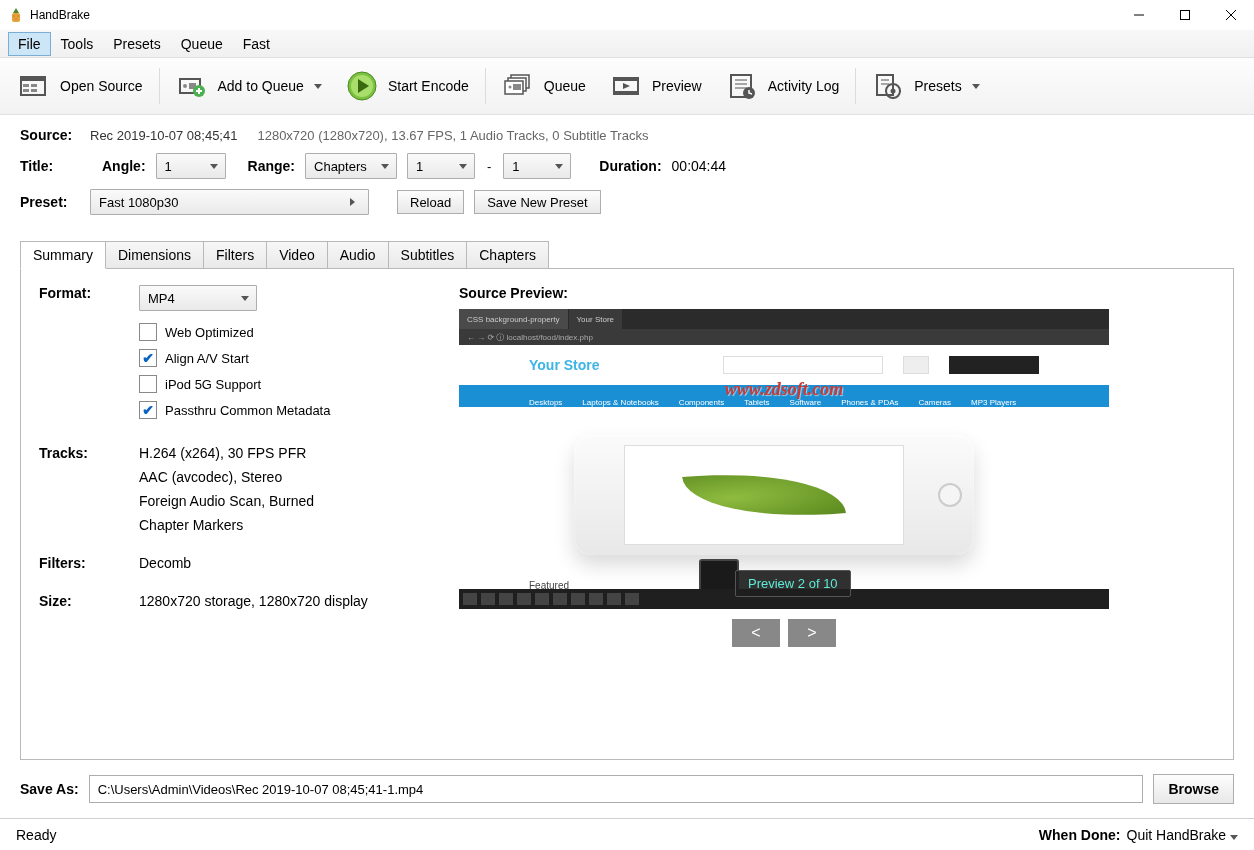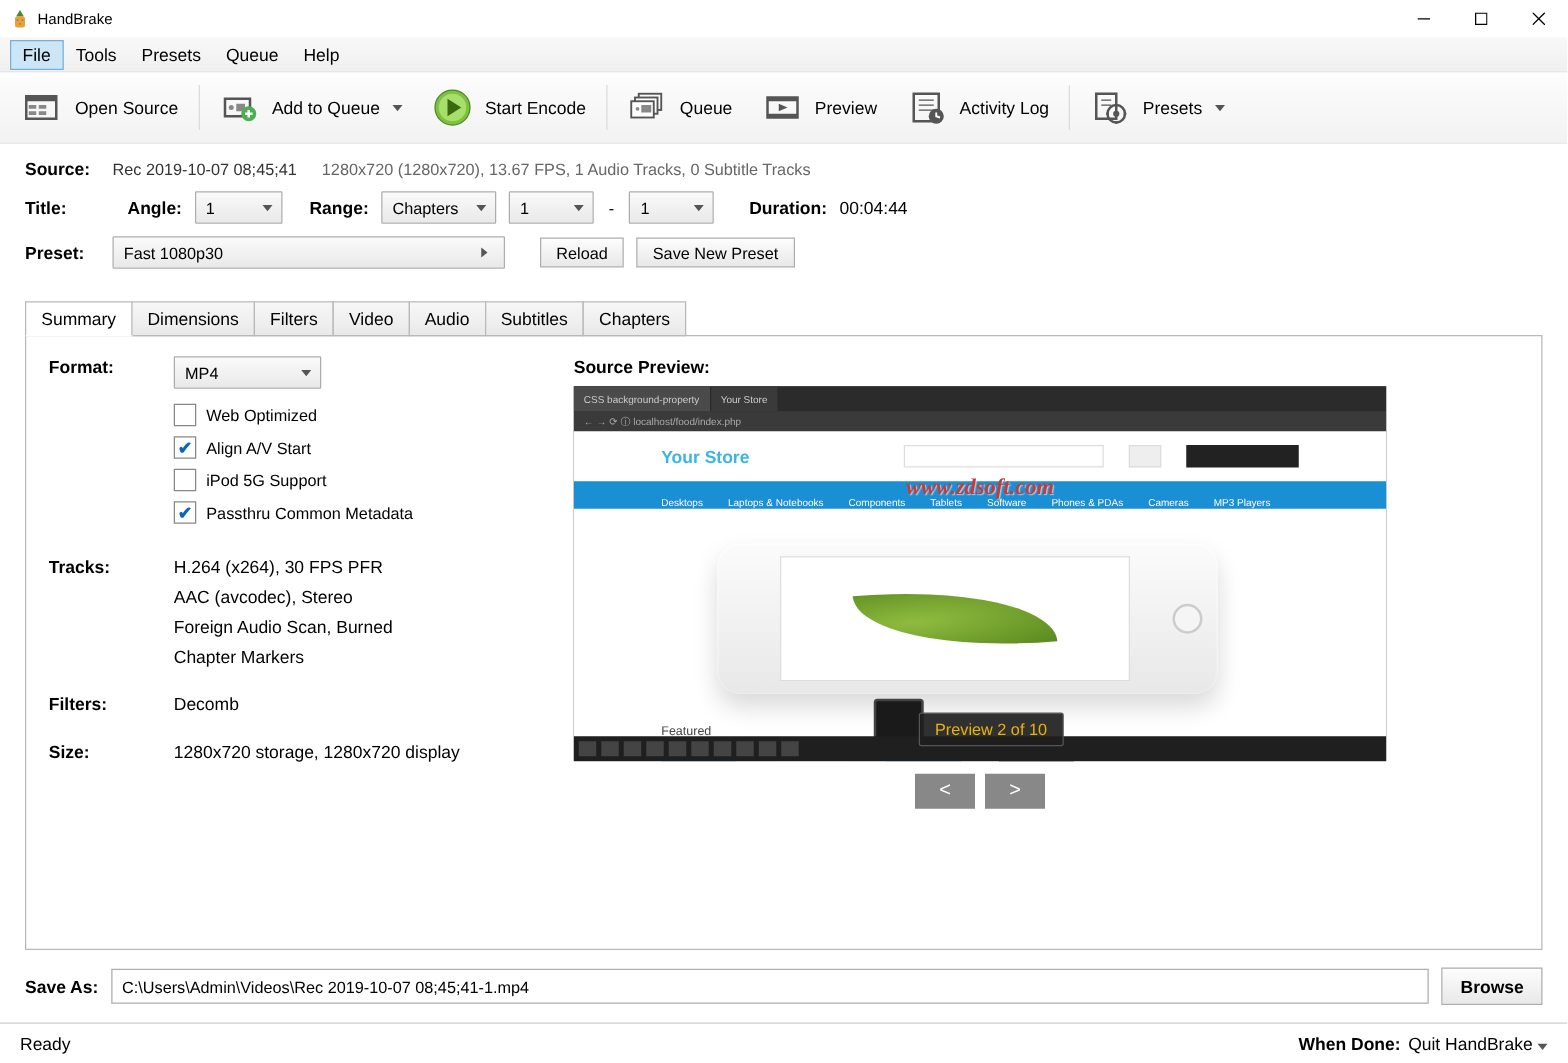--- a/index.html
+++ b/index.html
@@ -22,21 +22,21 @@
 .lbl { font-weight: 700; min-width: 60px; font-size: 14px; }
 .lbl-sm { font-weight: 700; font-size: 14px; }
 .info-text { color: #666; font-size: 13px; }
 .source-name { color: #333; font-size: 13px; }
 .select { border: 1px solid #adadad; background: linear-gradient(#fafafa,#e9e9e9); height: 26px; padding: 0 22px 0 8px; font-size: 13px; position: relative; display: inline-flex; align-items: center; border-radius: 1px; }
 .select::after { content: ""; position: absolute; right: 7px; top: 50%; margin-top: -2px; width: 0; height: 0; border-left: 4px solid transparent; border-right: 4px solid transparent; border-top: 5px solid #555; }
 .select-wide { width: 314px; }
 .select-angle { width: 70px; }
 .select-range { width: 92px; }
 .select-range2 { width: 68px; }
-.select-preset { width: 314px; position: relative; }
+.select-preset { width: 279px; position: relative; }
 .select-preset::after { right: 9px; border-top: none; border-left: 5px solid #555; border-top:4px solid transparent; border-bottom:4px solid transparent; margin-top:-4px;}
 .btn { border: 1px solid #adadad; background: linear-gradient(#fdfdfd,#e8e8e8); height: 24px; padding: 0 12px; font-size: 13px; cursor: pointer; display: inline-flex; align-items: center; }
 .dash { padding: 0 2px; }
 .tabs { display: flex; margin-top: 8px; }
 .tab { border: 1px solid #b9b9b9; background: linear-gradient(#f7f7f7,#e9e9e9); padding: 5px 12px; font-size: 14px; cursor: pointer; margin-right: -1px; position: relative; }
 .tab.active { background: #fff; border-bottom-color: #fff; z-index: 2; }
 .tab-body { border: 1px solid #b9b9b9; flex: 1; margin-top: -1px; padding: 16px 18px; display: flex; gap: 20px; min-height: 0; }
 .tab-left { width: 400px; }
 .form-row { display: flex; margin-bottom: 14px; }
 .form-lbl { font-weight: 700; width: 100px; font-size: 14px; }
@@ -68,21 +68,21 @@
 .leaf{ width:160px; height:50px; background: radial-gradient(ellipse at 30% 50%, #8fbb3f, #5a8a1f); border-radius: 0 100% 0 100% / 0 100% 0 100%; transform: rotate(-5deg);}
 .phone-btn{ position:absolute; right:12px; top:50%; width:24px; height:24px; margin-top:-12px; border-radius:50%; border:2px solid #ccc; background:#f5f5f5;}
 .featured-label{ position:absolute; bottom:54px; left:70px; font-size:10px; color:#444;}
 .featured-row{ position:absolute; bottom:22px; left:70px; right:70px; height:30px; display:flex; gap:30px; }
 .prod{ width:60px; height:30px; background:#ddd;}
 .prod.blue{ background:linear-gradient(#6bb7e8,#2a89d0);}
 .prod.cam{ background:#222;}
 .tv-box{position:absolute; bottom:14px; left:240px; width:40px; height:36px; background:#1a1a1a; border:2px solid #444; border-radius:3px;}
 .taskbar{ position:absolute; bottom:0; left:0; right:0; height:20px; background:#1f1f1f; display:flex; align-items:center; padding:0 4px; gap:4px;}
 .tb-item{ width:14px; height:12px; background:#444;}
-.preview-tooltip { position: absolute; bottom: 12px; left: 276px; background: rgba(30,30,30,.92); color: #eab308; font-size: 13px; padding: 5px 12px; border-radius: 2px; border:1px solid #555;}
+.preview-tooltip { position: absolute; bottom: 12px; left: 276px; background: rgba(30,30,30,.92); color: #5eead4; font-size: 13px; padding: 5px 12px; border-radius: 2px; border:1px solid #555;}
 .preview-nav { display: flex; gap: 8px; justify-content: center; margin-top: 10px; width: 650px; }
 .nav-btn { width: 48px; height: 28px; background: #888; color: #fff; display: flex; align-items: center; justify-content: center; font-size: 16px; border: none; cursor: pointer; }
 .saveas-row { display: flex; align-items: center; padding: 14px 20px; gap: 10px; }
 .saveas-input { flex: 1; border: 1px solid #adadad; height: 28px; padding: 0 8px; font-size: 13px; }
 .browse-btn { border: 1px solid #adadad; background: linear-gradient(#fdfdfd,#e8e8e8); height: 30px; padding: 0 14px; font-weight: 700; font-size: 14px; cursor: pointer; }
 .statusbar { height: 32px; border-top: 1px solid #d0d0d0; display: flex; align-items: center; padding: 0 16px; font-size: 14px; }
 .status-left { flex: 1; }
 .status-right { display: flex; align-items: center; gap: 6px; }
 .pineapple-icon{ width:16px;height:16px;}
 </style>
@@ -118,21 +118,21 @@
         </svg>
       </div>
   </div>
 </div>
 
 <div class="menubar">
   <div class="menu-item active">File</div>
   <div class="menu-item">Tools</div>
   <div class="menu-item">Presets</div>
   <div class="menu-item">Queue</div>
-  <div class="menu-item">Help</div>
+  <div class="menu-item">Fast</div>
 </div>
 
 <div class="toolbar">
   <div class="tool-btn">
     <span class="tool-icon">
         <svg width="30" height="30">
           <rect x="2" y="6" width="24" height="18" fill="none" stroke="#555" stroke-width="2"></rect>
           <rect x="2" y="6" width="24" height="4" fill="#555"></rect>
           <rect x="4" y="13" width="6" height="3" fill="#888"></rect>
           <rect x="12" y="13" width="6" height="3" fill="#888"></rect>

